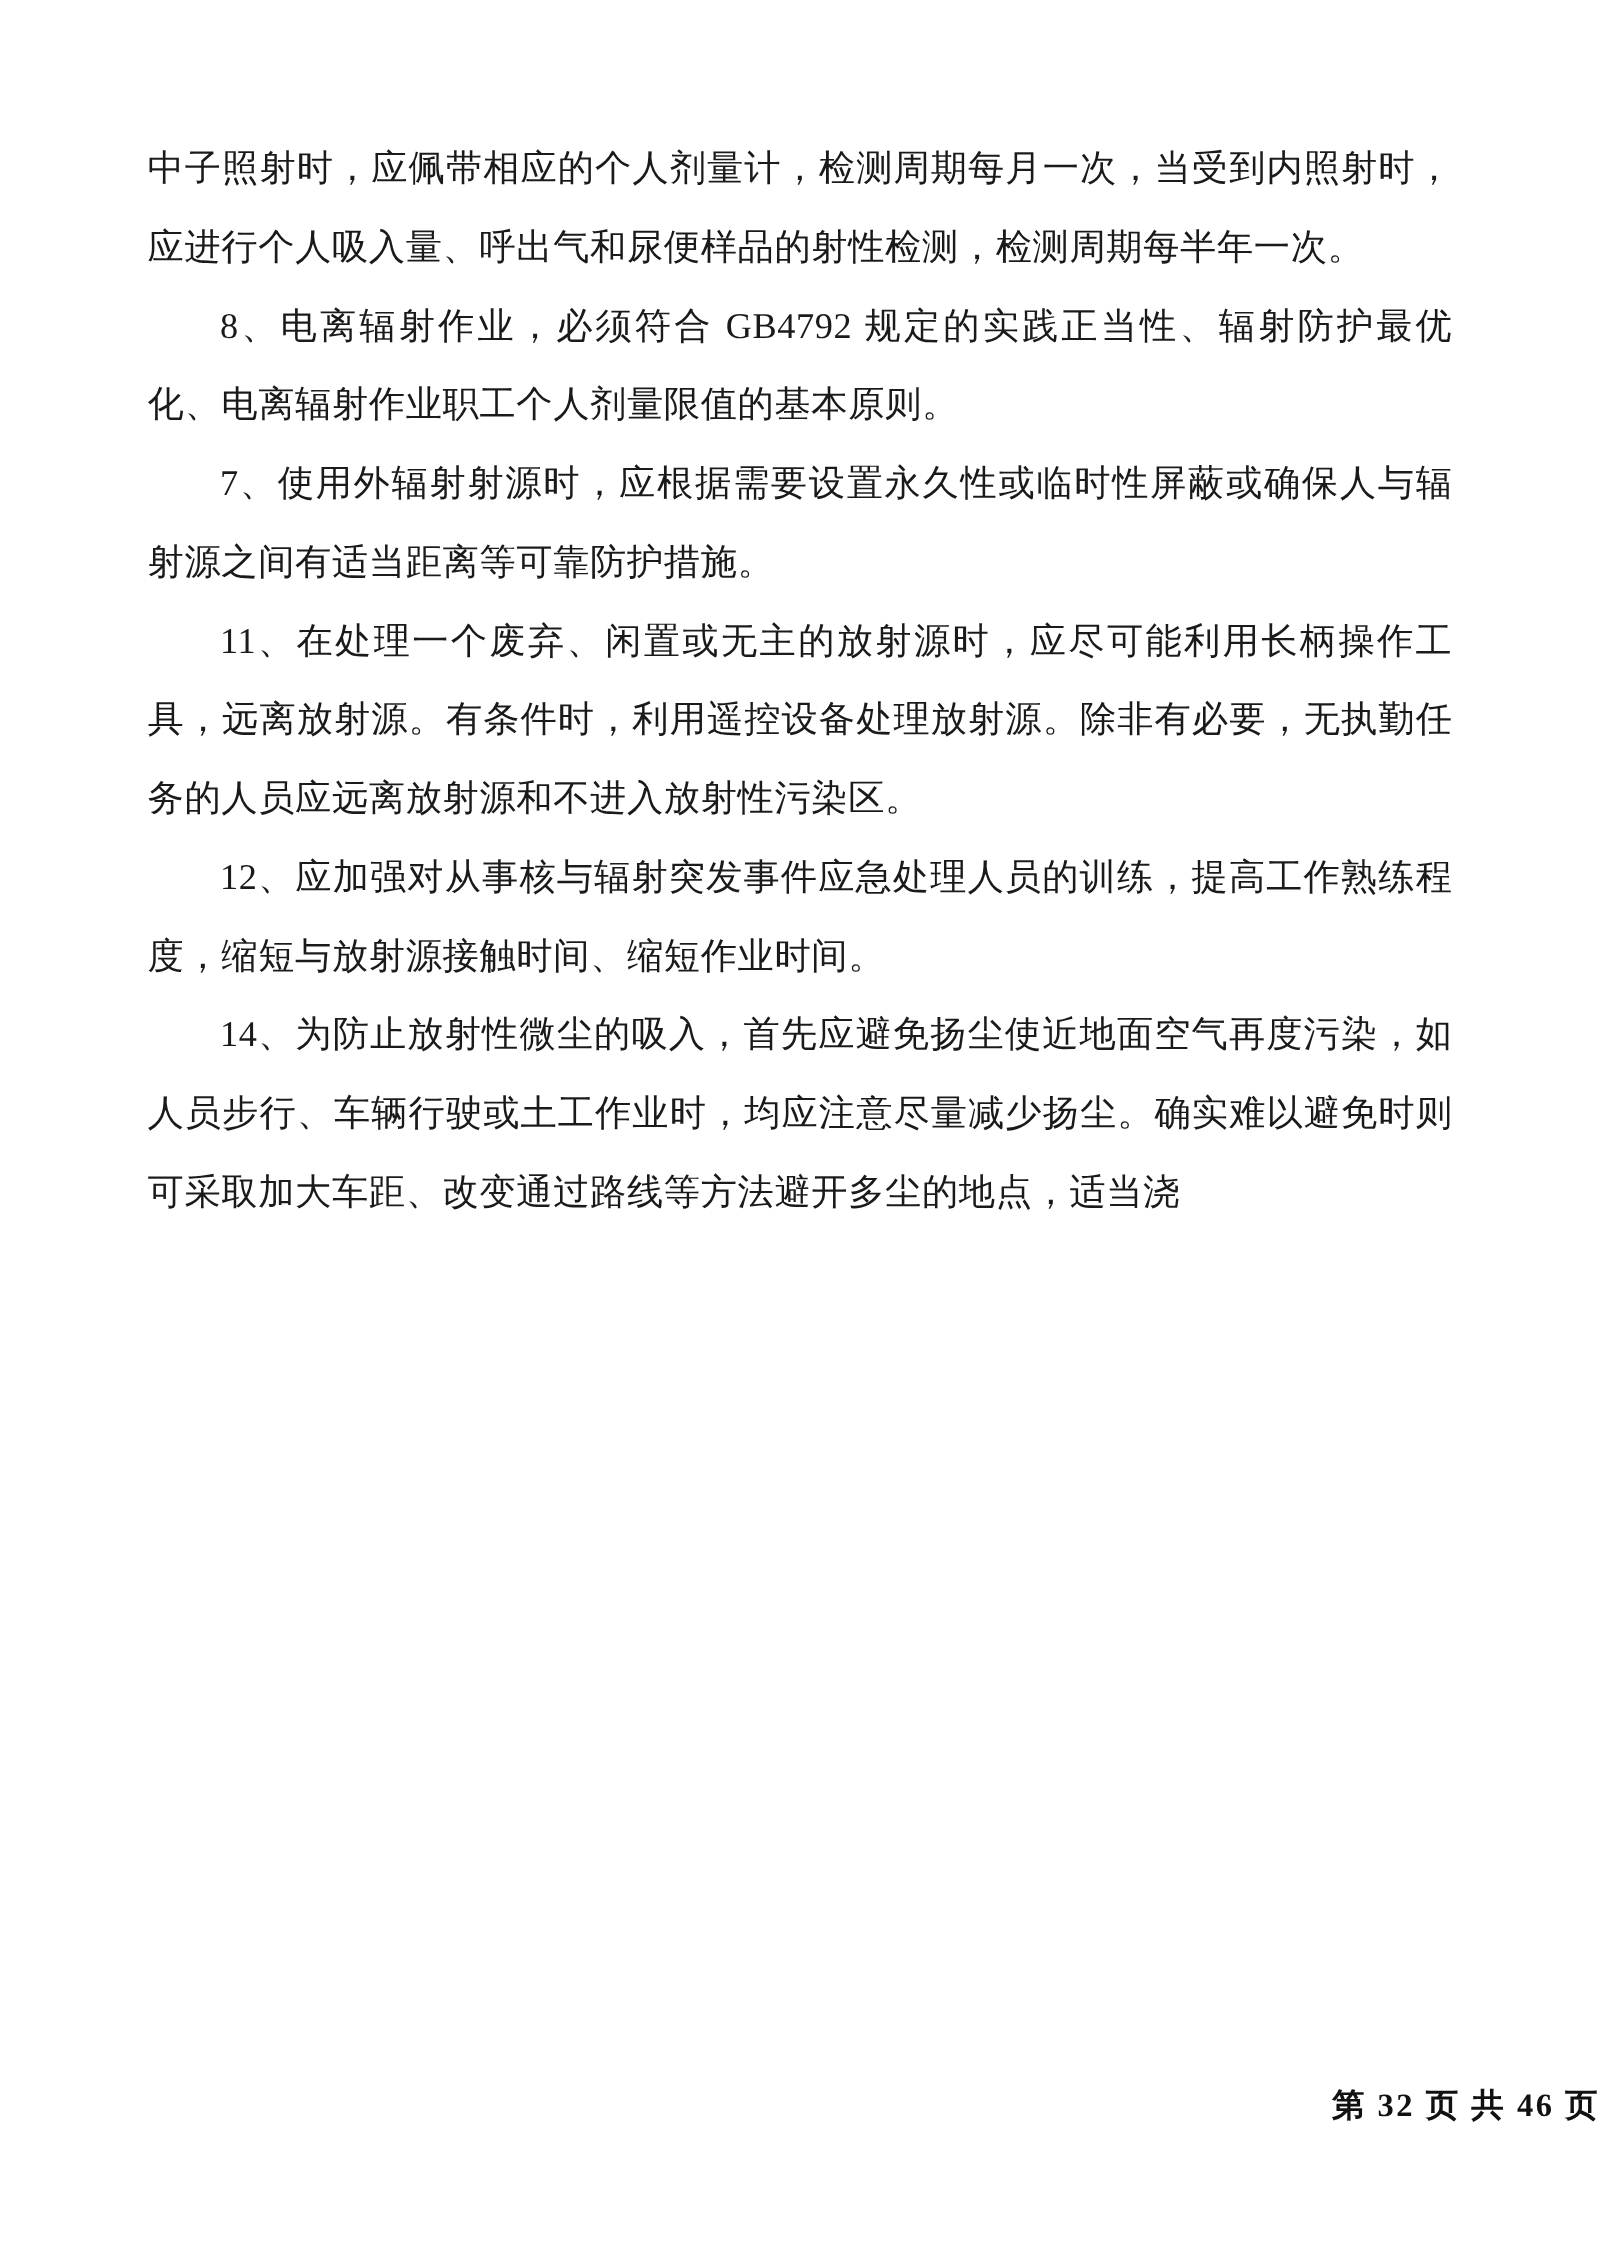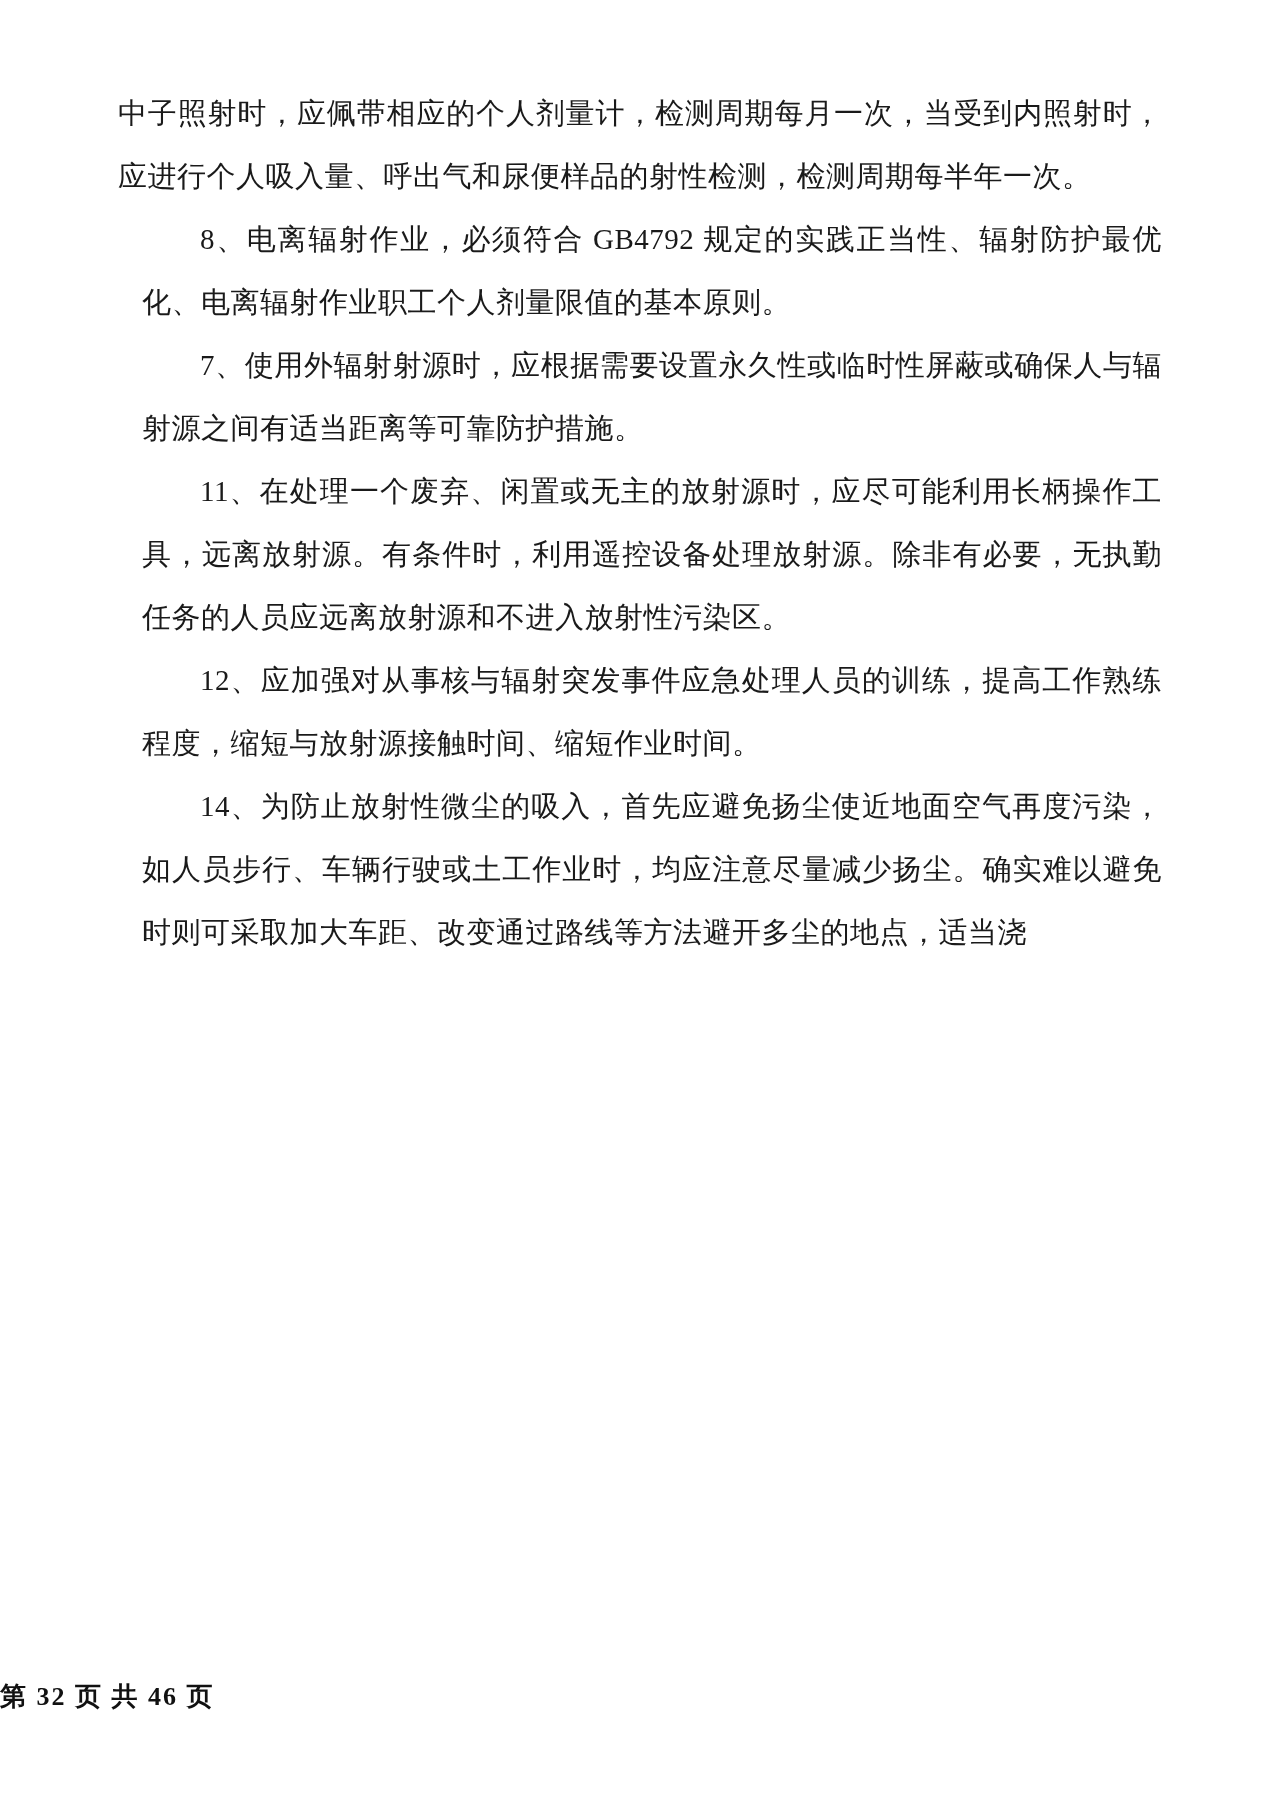--- a/index.html
+++ b/index.html
@@ -11,44 +11,43 @@
     width: 1280px;
     height: 1810px;
     font-family: "Liberation Serif", "DejaVu Serif", serif;
     color: #1a1a1a;
   }
   .page {
     position: relative;
     width: 1280px;
     height: 1810px;
     box-sizing: border-box;
-    padding: 82px 118px 0 118px;
+    padding: 104px 118px 0 118px;
     background: #fff;
   }
   .doc-body {
     font-size: 29px;
     line-height: 63px;
     letter-spacing: 0.5px;
     text-align: justify;
     text-justify: inter-character;
   }
   .para {
     margin: 0;
     text-indent: 0;
   }
   .para.indent {
     text-indent: 58px;
-    margin-left: 24px;
   }
   .footer {
     position: absolute;
     left: 0;
     right: 0;
-    bottom: 96px;
-    text-align: left;
+    bottom: 108px;
+    text-align: right;
     font-size: 26px;
     font-weight: bold;
     letter-spacing: 2px;
     color: #111;
     font-family: "Liberation Serif", "DejaVu Serif", serif;
   }
 </style>
 </head>
 <body>
 

